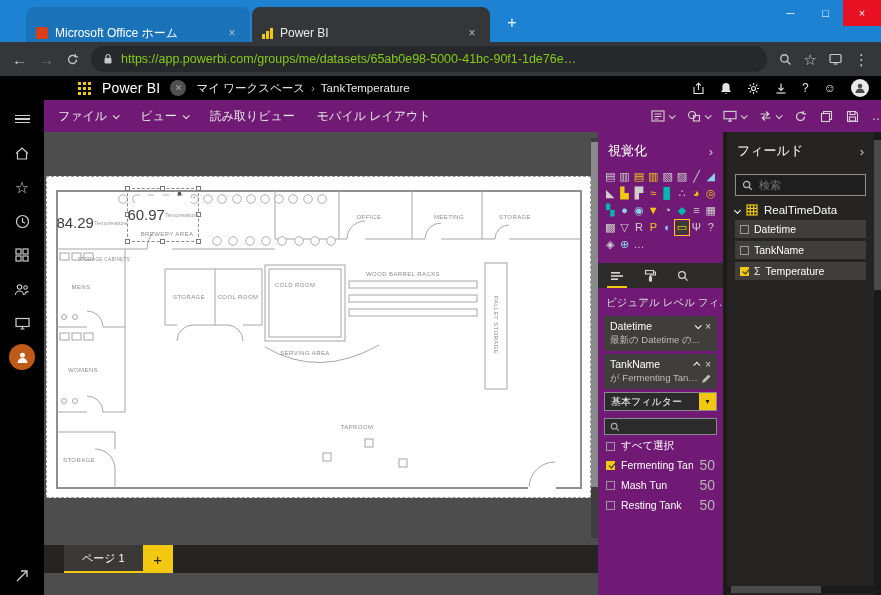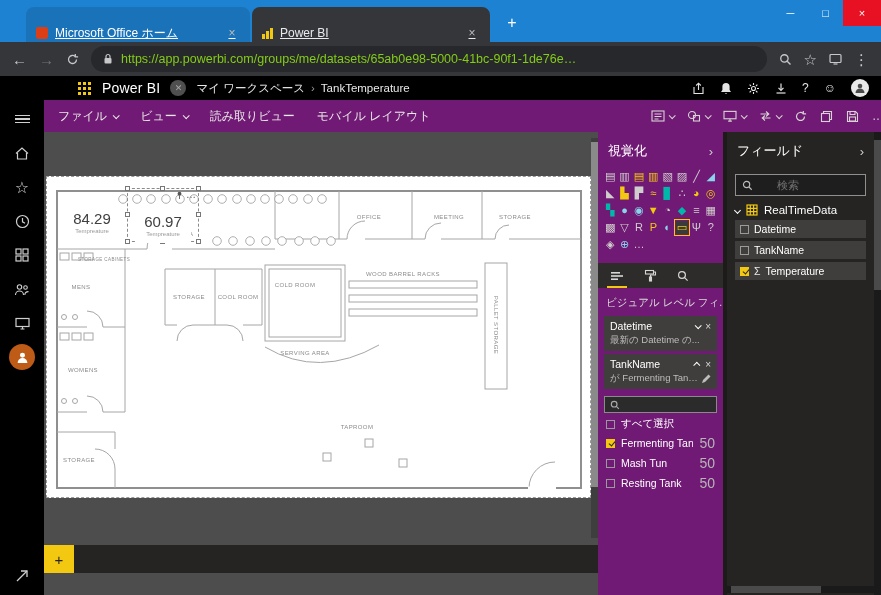--- a/index.html
+++ b/index.html
@@ -5,21 +5,21 @@
   * { box-sizing: border-box; margin: 0; padding: 0; }
   html,body { width:881px; height:595px; overflow:hidden;
     font-family:"Liberation Sans","DejaVu Sans",sans-serif; }
   #win { position:relative; width:881px; height:595px; background:#4d4d4d; }
   .abs { position:absolute; }
   svg { display:block; }
 
   
   .tabstrip { left:0; top:0; width:881px; height:42px; background:#1e82d2; }
   .btab { position:absolute; top:7px; height:52px; border-radius:8px 8px 0 0;
-    display:flex; align-items:center; gap:7px; padding:0 10px; font-size:12px; cursor:default;text-decoration:underline; }
+    display:flex; align-items:center; gap:7px; padding:0 10px; font-size:12px; cursor:default; }
   .btab.inactive { left:26px; width:224px; background:rgba(0,0,0,.12); color:#fff; }
   .btab.active { left:252px; width:238px; background:#35363a; color:#e8eaed; }
   .btab-label { flex:1; white-space:nowrap; overflow:hidden; text-overflow:ellipsis; }
   .tab-close { color:#bbb; font-size:12px; width:16px; height:16px; text-align:center; line-height:16px; border-radius:8px; }
   .fav-office { width:12px; height:12px; background:#dc3e15; border-radius:2px; }
   .fav-pbi { display:flex; align-items:flex-end; gap:1px; height:12px; }
   .fav-pbi i { display:block; width:3px; background:#f2c811; }
   .newtab { position:absolute; left:500px; top:11px; width:24px; height:24px; color:#fff;
     font-size:16px; text-align:center; line-height:24px; }
   .winbtns { position:absolute; right:0; top:0; display:flex; }
@@ -67,21 +67,21 @@
   .rail-expand { position:absolute; left:0; bottom:12px; width:44px; display:flex; justify-content:center; color:#cfcfcf; }
 
   
   .canvas { left:44px; top:132px; width:554px; height:413px; background:#4d4d4d; }
   .page { position:absolute; left:2px; top:44px; width:545px; height:322px; background:#fff;
     border:1px dashed #999; }
   .room-label { position:absolute; transform:translate(-50%,-50%); font-size:6px; color:#8b8b8b;
     letter-spacing:.4px; white-space:nowrap; }
   .room-label.vertical { transform:translate(-50%,-50%) rotate(90deg); }
   .room-label.small { font-size:4.5px; }
-  .vcard { position:absolute; background:#fff; display:flex; flex-direction:column;
+  .vcard { position:absolute; background:#fff; display:flex; 
     align-items:center; justify-content:center; }
   .vcard .num { font-size:15px; color:#404040; }
   .vcard .lbl { font-size:6px; color:#9a9a9a; margin-top:1px; }
   .sel { position:absolute; left:80px; top:11px; width:72px; height:54px; border:1px dashed #8a8a8a; }
   .hdl { position:absolute; width:5px; height:5px; background:#fff; border:1px solid #777; }
   .selmenu { position:absolute; top:1px; right:2px; display:flex; align-items:center; gap:3px;
     color:#555; font-size:10px; line-height:1; }
   .canvas-scroll { position:absolute; right:0; top:6px; width:7px; height:400px; background:#3e3e3e; }
   .canvas-scroll .thumb { position:absolute; top:4px; left:0; width:7px; height:345px; background:#8a8a8a; }
 
@@ -123,21 +123,21 @@
     display:flex; align-items:center; gap:5px; padding:0 5px; color:#aaa; }
   .fsearch input { flex:1; background:transparent; border:none; outline:none; color:#ddd; font-size:10px; width:60px; }
   .fitem { display:flex; align-items:center; gap:6px; margin:4px 8px; font-size:10.5px; }
   .fitem .flabel { flex:1; white-space:nowrap; overflow:hidden; }
   .fitem .fcount { color:#b5b5b5; font-size:14px; }
   .cb { width:9px; height:9px; border:1px solid #9a9a9a; background:transparent; position:relative; flex:none; }
   .cb.checked { background:#f2c811; border-color:#f2c811; }
   .cb.checked::after { content:""; position:absolute; left:2.5px; top:0.5px; width:3px; height:5px;
     border-right:1.5px solid #252423; border-bottom:1.5px solid #252423; transform:rotate(40deg); }
   .fsearchbox { margin:8px 8px 4px 8px; height:22px; border:1px solid #8f8f8f; background:#1e1e1e;
-    display:flex; align-items:center; gap:24px; padding:0 6px; color:#bbb; }
+    display:flex; align-items:center; gap:6px; padding:0 6px; color:#bbb; }
   .fsearchbox input { flex:1; background:transparent; border:none; outline:none; color:#ccc; font-size:11px; width:80px; }
   .table-row { display:flex; align-items:center; gap:6px; margin:8px 8px 4px 8px; font-size:11.5px; }
   .fieldpill { display:flex; align-items:center; gap:5px; margin:3px 8px; background:#403e3c;
     height:18px; padding:0 5px; font-size:10.5px; }
   .sigma { display:none; color:#e8e8e8; }
   .sigma.show { display:inline; }
   .rscroll { left:874px; top:132px; width:7px; height:463px; background:#1a1a1a; }
   .rscroll .thumb { position:absolute; left:0; top:8px; width:7px; height:150px; background:#4a4a4a; }
   .hscroll { left:727px; top:586px; width:147px; height:7px; background:#1a1a1a; }
   .hscroll .thumb { position:absolute; left:4px; top:0; width:90px; height:7px; background:#4a4a4a; }
@@ -559,32 +559,33 @@
         <span class="selmenu">
           <span>
               <svg width="7" height="9" viewBox="0 0 8 10" fill="currentColor">
                 <circle cx="4" cy="3" r="2.2"></circle>
                 <path d="M3.5 5h1v4h-1z"></path>
               </svg>
             </span>
           <span>…</span>
         </span>
       </div>
-      <div class="vcard" style="left:88px;top:30px;width:56px;height:36px;">
+      <div class="vcard" style="left:88px;top:19px;width:56px;height:36px;">
         <span class="num">60.97</span>
         <span class="lbl">Tempreature</span>
       </div>
 
     </div>
     <div class="canvas-scroll">
         <div class="thumb"></div>
       </div>
   </div>
 
   <div class="abs pagebar">
+    <span class="ptab">ページ 1</span>
     <span class="padd">+</span>
   </div>
   <div class="abs bottomstrip"></div>
 
   <div class="abs viz">
     <div class="panel-hdr">
       <span>視覚化</span>
       <span class="coll">›</span>
     </div>
     <div id="viz-icons">
@@ -773,20 +774,24 @@
       <div class="fcard-sub">
         <span class="cond">が Fermenting Tank ...</span>
         <span>
             <svg width="9" height="9" viewBox="0 0 9 9" fill="currentColor">
               <path d="M0 9l1-3 5.5-5.5 2 2L3 8z"></path>
             </svg>
           </span>
       </div>
     </div>
 
+    <div class="fselect">
+      <span>基本フィルター</span>
+      <span class="caret-box">▾</span>
+    </div>
     <div class="fsearch">
       <span>
           <svg width="10" height="10" viewBox="0 0 12 12">
             <circle cx="5" cy="5" r="3.4" fill="none" stroke="currentColor" stroke-width="1.4"></circle>
             <line x1="7.6" y1="7.6" x2="10.6" y2="10.6" stroke="currentColor" stroke-width="1.4"></line>
           </svg>
         </span>
       <input style="">
     </div>
 

